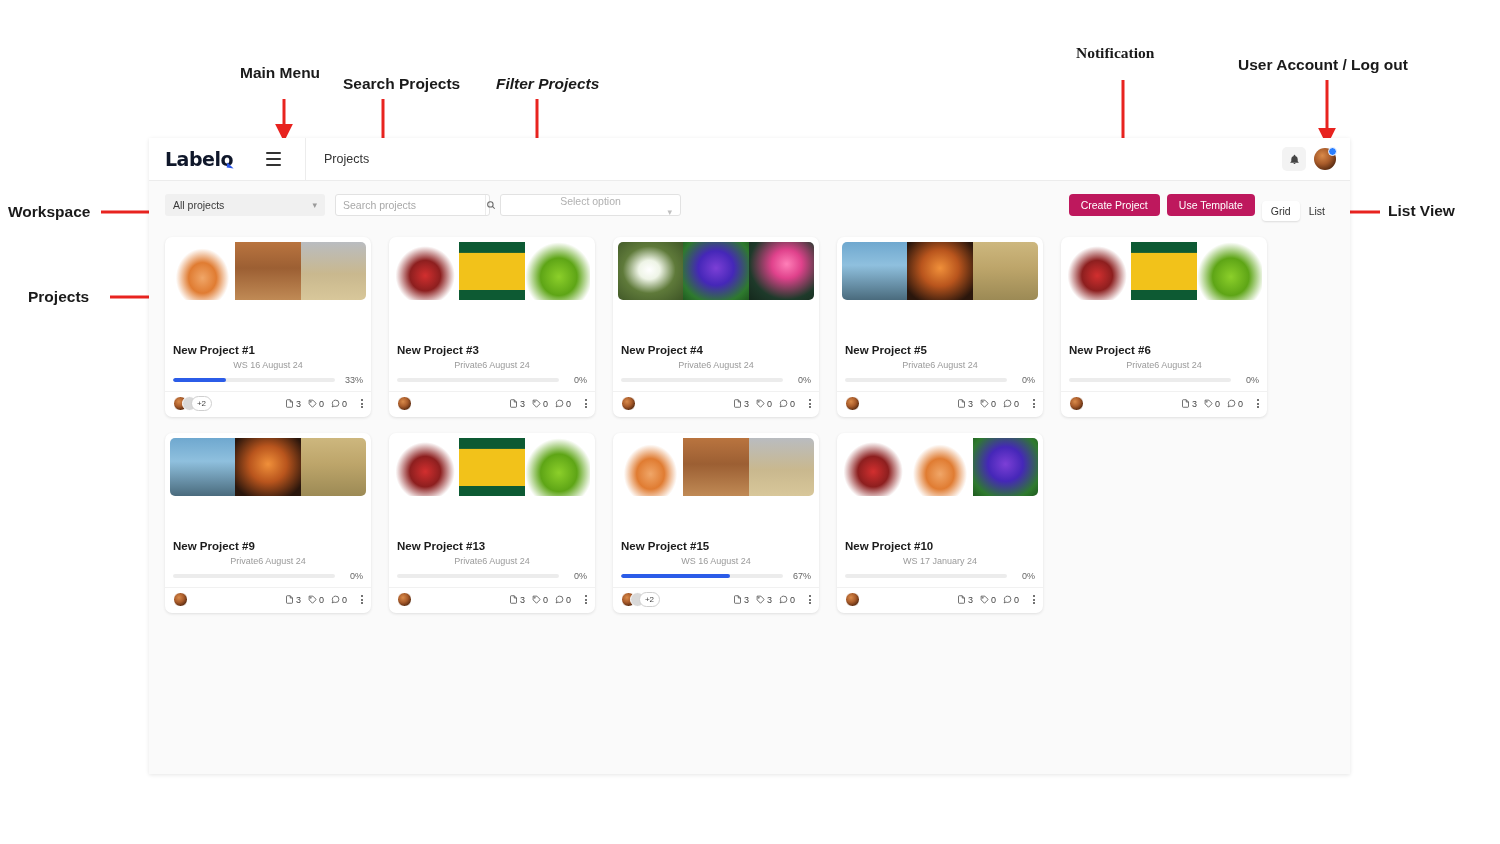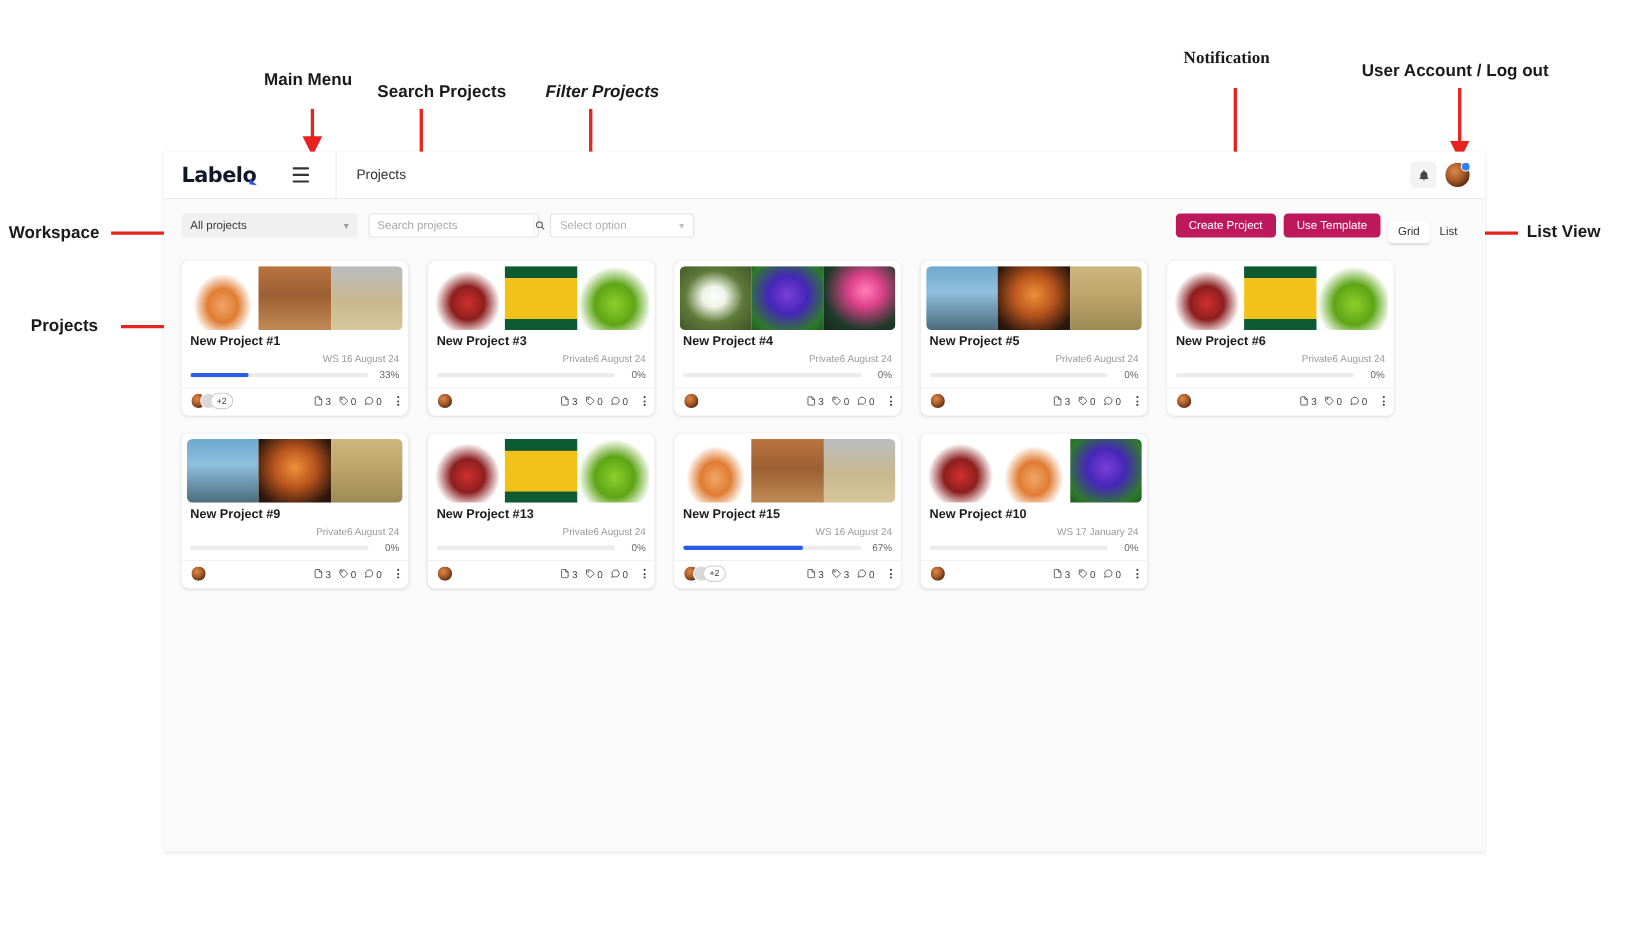--- a/index.html
+++ b/index.html
@@ -91,23 +91,23 @@
     flex:1; border:none; outline:none; background:transparent;
     font-size: 10.5px; color:#555; padding: 0 7px;
     font-family:"Liberation Sans", sans-serif;
   }
   .search-wrap input::placeholder { color:#a8a8a8; }
   .search-btn {
     width:22px; height:20px; border-left:1px solid #ececec;
     display:flex; align-items:center; justify-content:center; cursor:pointer;
   }
   .filter-select {
-    width: 131px; height: 22px; border:1px solid #e2e2e2; border-radius:3px;
+    width: 181px; height: 22px; border:1px solid #e2e2e2; border-radius:3px;
     background:#fff; display:flex; align-items:center; padding:0 8px;
-    font-size: 10.5px; color:#b0b0b0; cursor:pointer;
+    font-size: 10.5px; color:#b0b0b0; cursor:pointer;flex-direction:column;
   }
   .filter-select .chev { margin-left:auto; color:#c0c0c0; font-size:9px; }
   .toolbar-right { margin-left:auto; display:flex; align-items:center; gap:7px; }
   .btn-primary {
     background:#be185d; color:#fff; border:none; border-radius:4px;
     font-size: 10.5px; padding: 5px 12px; cursor:pointer;
     font-family:"Liberation Sans", sans-serif; white-space:nowrap;
   }
   .viewtoggle { display:flex; align-items:center;margin-top:12px; }
   .vt {
@@ -119,23 +119,23 @@
   .grid {
     display:flex; flex-wrap:wrap; gap: 16px 18px; padding: 8px 16px 16px 16px;
   }
   .card {
     width: 206px; background:#fff; border-radius:7px;
     box-shadow: 0 1px 3px rgba(0,0,0,0.11); overflow:hidden;
     display:flex; flex-direction:column; cursor:pointer;
   }
   .thumbs { height: 58px; display:flex; margin: 5px 5px 0 5px; border-radius:5px; overflow:hidden; }
   .thumbs .th { flex:1; background-size:cover; background-position:center; }
-  .card-body { padding: 5px 8px 6px 8px; }
+  .card-body { padding: 5px 8px 6px 8px; margin-top: 39px; }
   .card-title { font-size: 11.5px; font-weight:bold; color:#1c1c1c; margin-bottom:4px; }
-  .card-meta { display:flex; justify-content:flex-end; align-items:center; font-size:9px; color:#9a9a9a; }
+  .card-meta { display:flex; justify-content:center; align-items:center; font-size:9px; color:#9a9a9a; }
   .progress-row { display:flex; align-items:center; gap:6px; margin-top:5px; }
   .bar { flex:1; height:4px; background:#ececec; border-radius:3px; overflow:hidden; }
   .bar > i { display:block; height:100%; background:#2b5ce8; border-radius:3px; }
   .pct { font-size:9px; color:#666; min-width:22px; text-align:right; }
   .card-foot {
     display:flex; align-items:center; padding: 4px 8px 6px 8px;
     border-top:1px solid #f1f1f1;
   }
   .ppl { display:flex; align-items:center; }
   .ppl .av {

